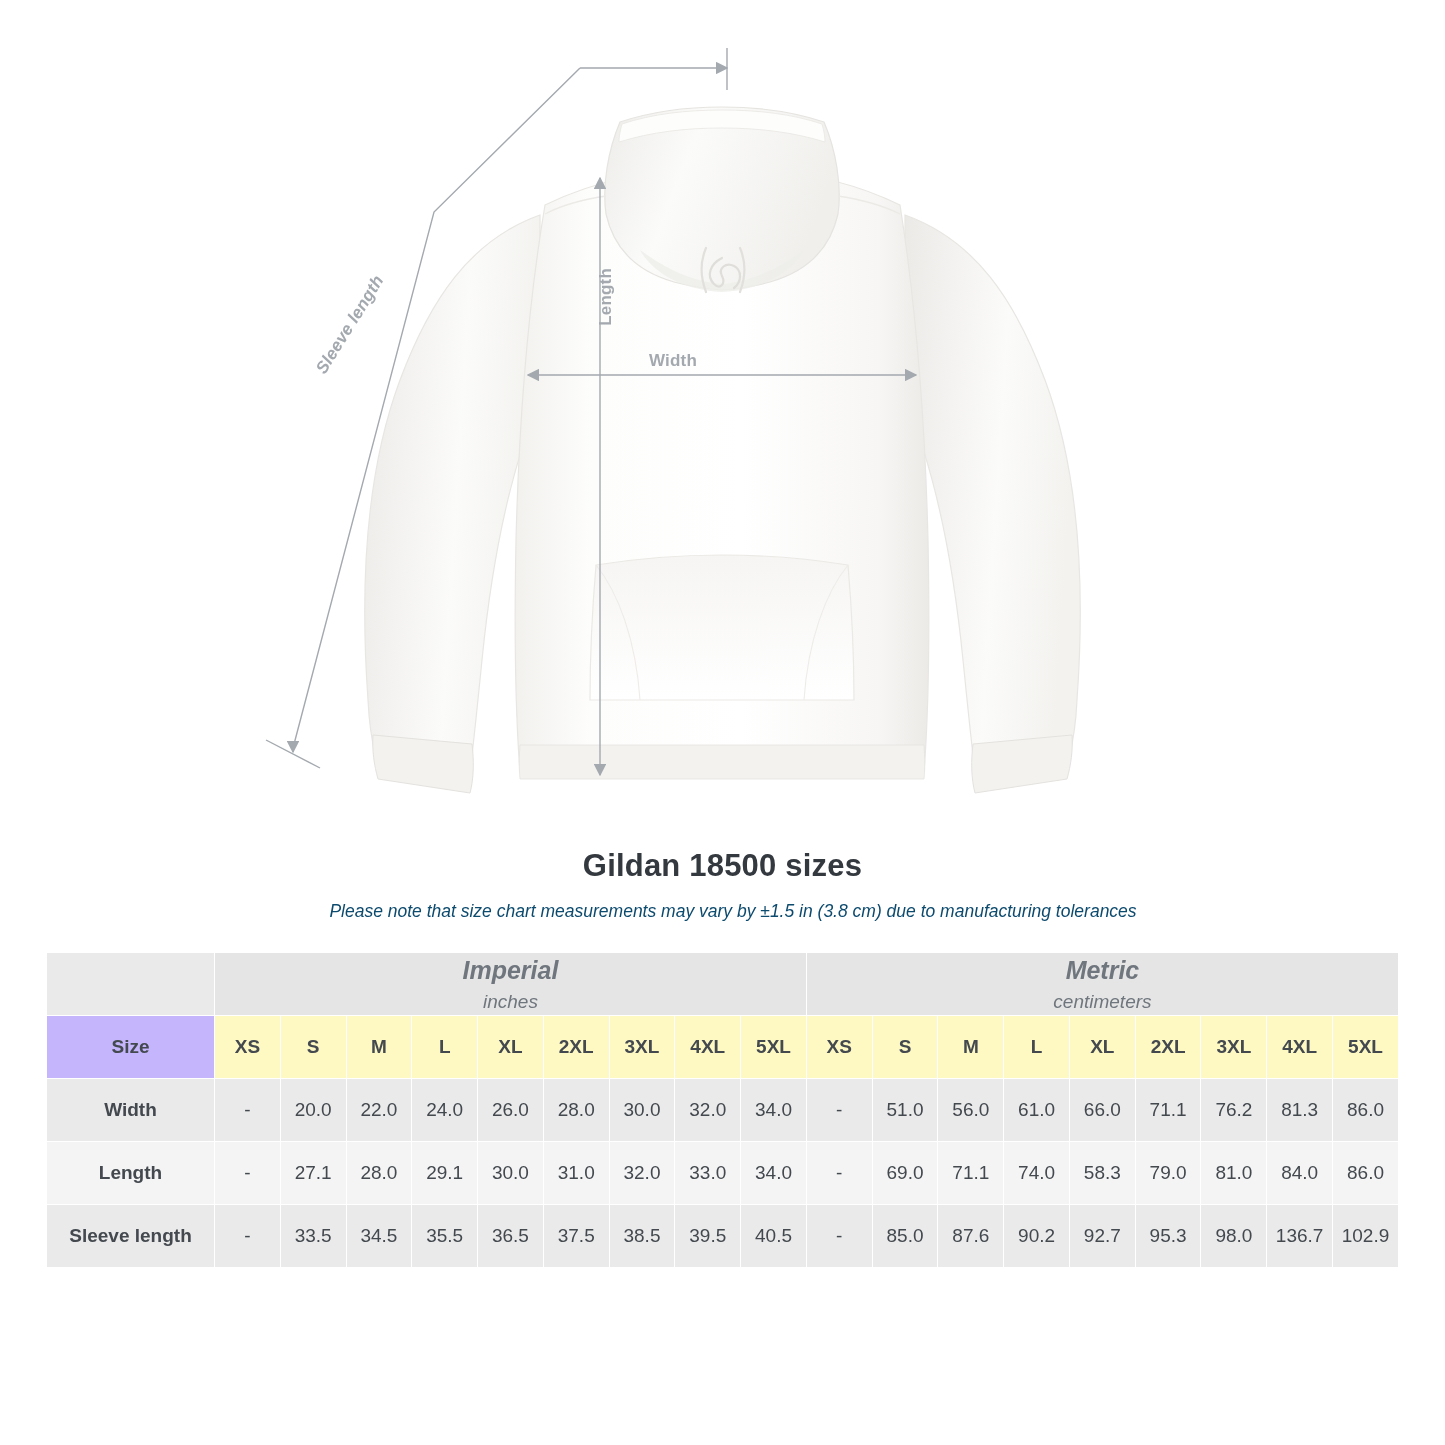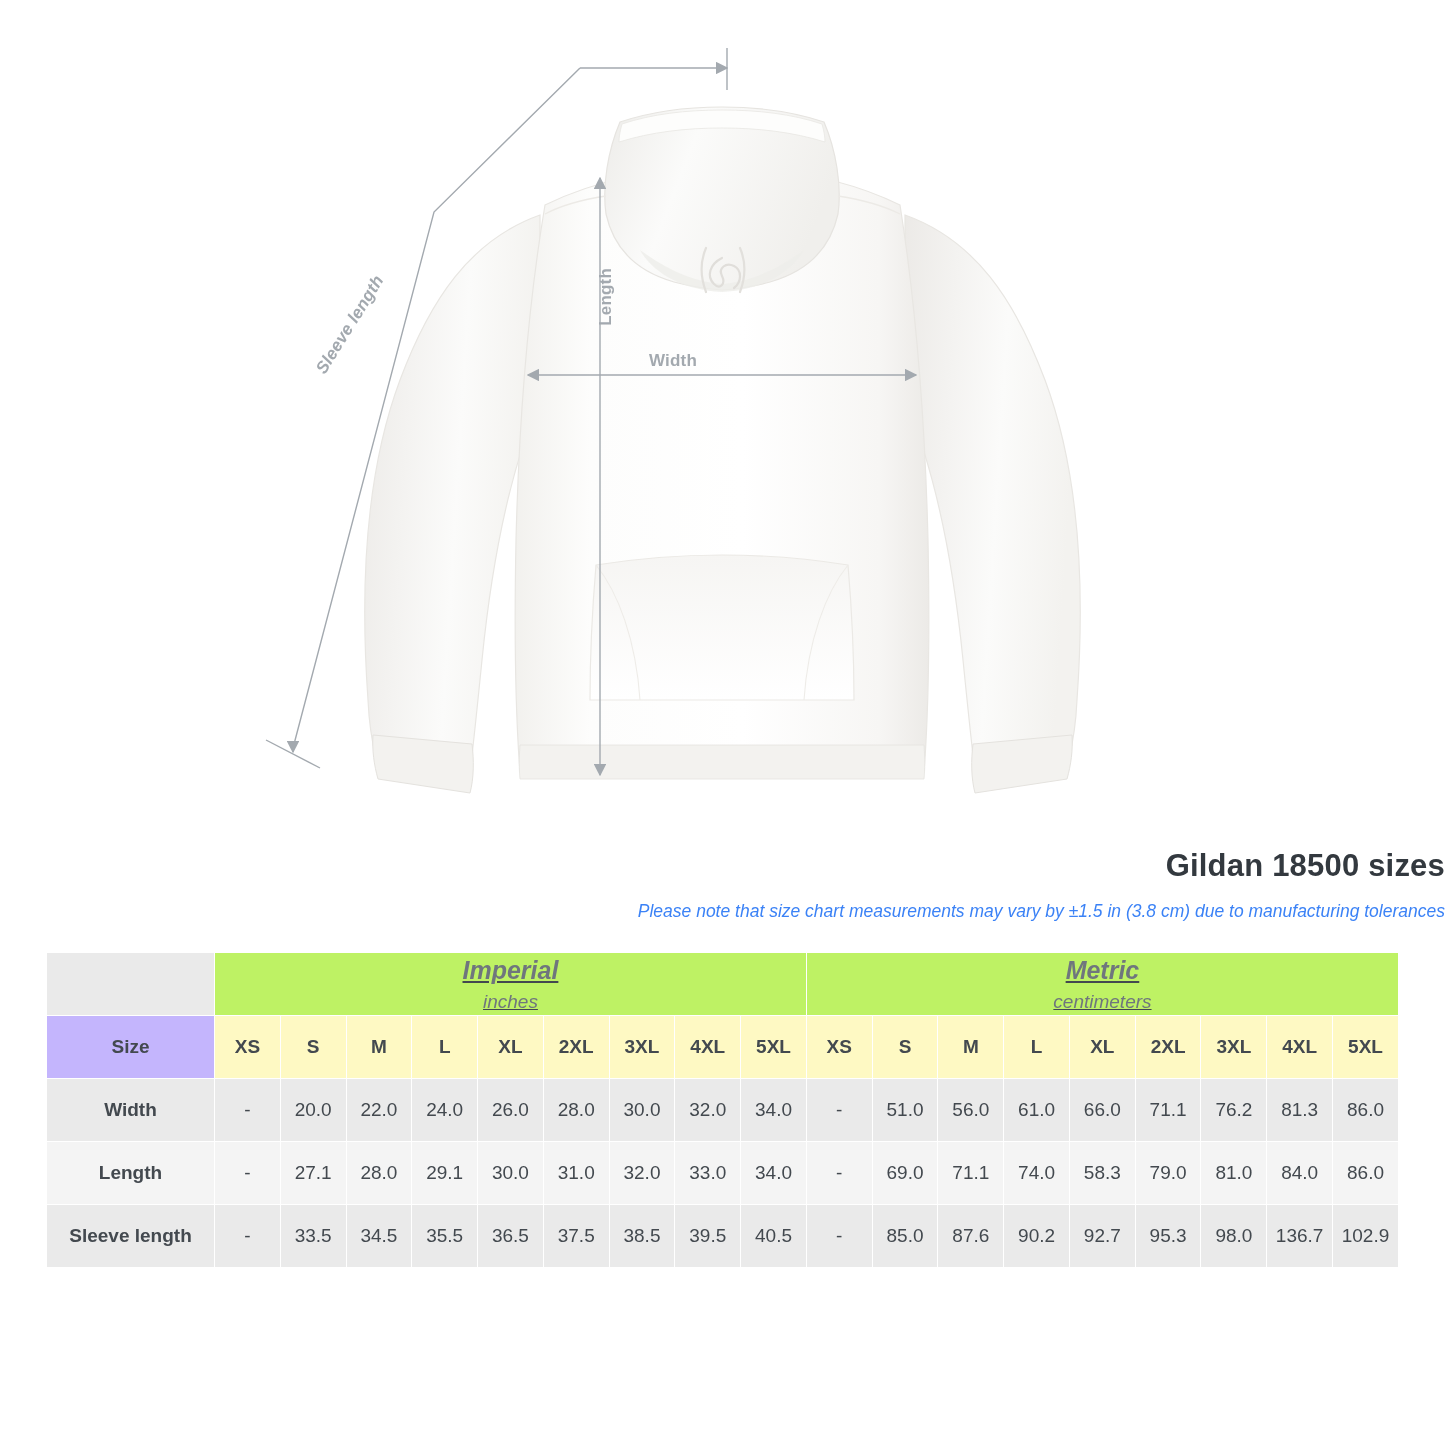--- a/index.html
+++ b/index.html
@@ -54,34 +54,34 @@
   .dim-label.sleeve-label {
     left: 312px;
     top: 367px;
     transform: rotate(-58deg);
     transform-origin: left top;
     font-style: italic;
   }
 
   
   .title-block {
-    text-align: right;
+    text-align: center;
     margin-top: 18px;
   }
   .chart-title {
     font-size: 31px;
     font-weight: bold;
     color: #33393f;
     margin: 0;
     letter-spacing: 0.2px;
   }
   .chart-note {
     font-size: 17.5px;
     font-style: italic;
-    color: #3b82f6;
+    color: #0c4a6e;
     margin-top: 17px;
     padding-left: 21px;
   }
 
   
   .table-wrap {
     margin-top: 30px;
     padding: 0 46px;
     box-sizing: border-box;
     width: 1445px;
@@ -94,24 +94,23 @@
   table.size-table td,
   table.size-table th {
     border: 1px solid #ffffff;
     text-align: center;
     font-size: 19px;
     color: #43494f;
     padding: 0;
     height: 62px;
   }
   .system-head {
-    background: #bef264;
+    background: #e5e5e5;
     height: 110px;
     vertical-align: middle;
-    text-decoration: underline;
   }
   .system-head .sys-name {
     font-size: 25px;
     font-style: italic;
     font-weight: bold;
     color: #6f767d;
     line-height: 1.25;
   }
   .system-head .sys-unit {
     font-size: 19px;

